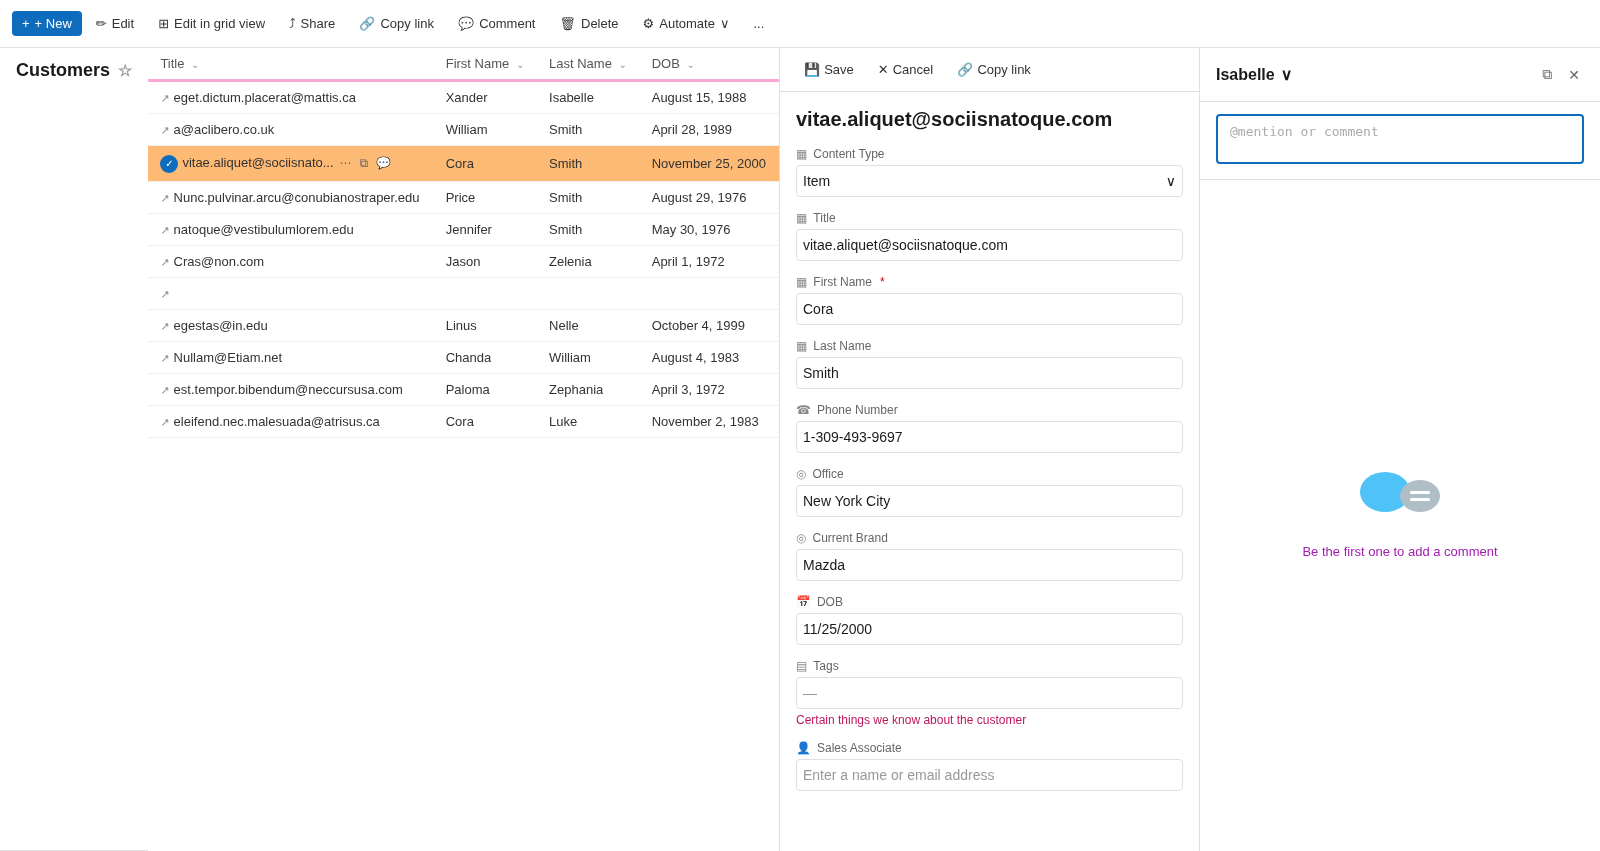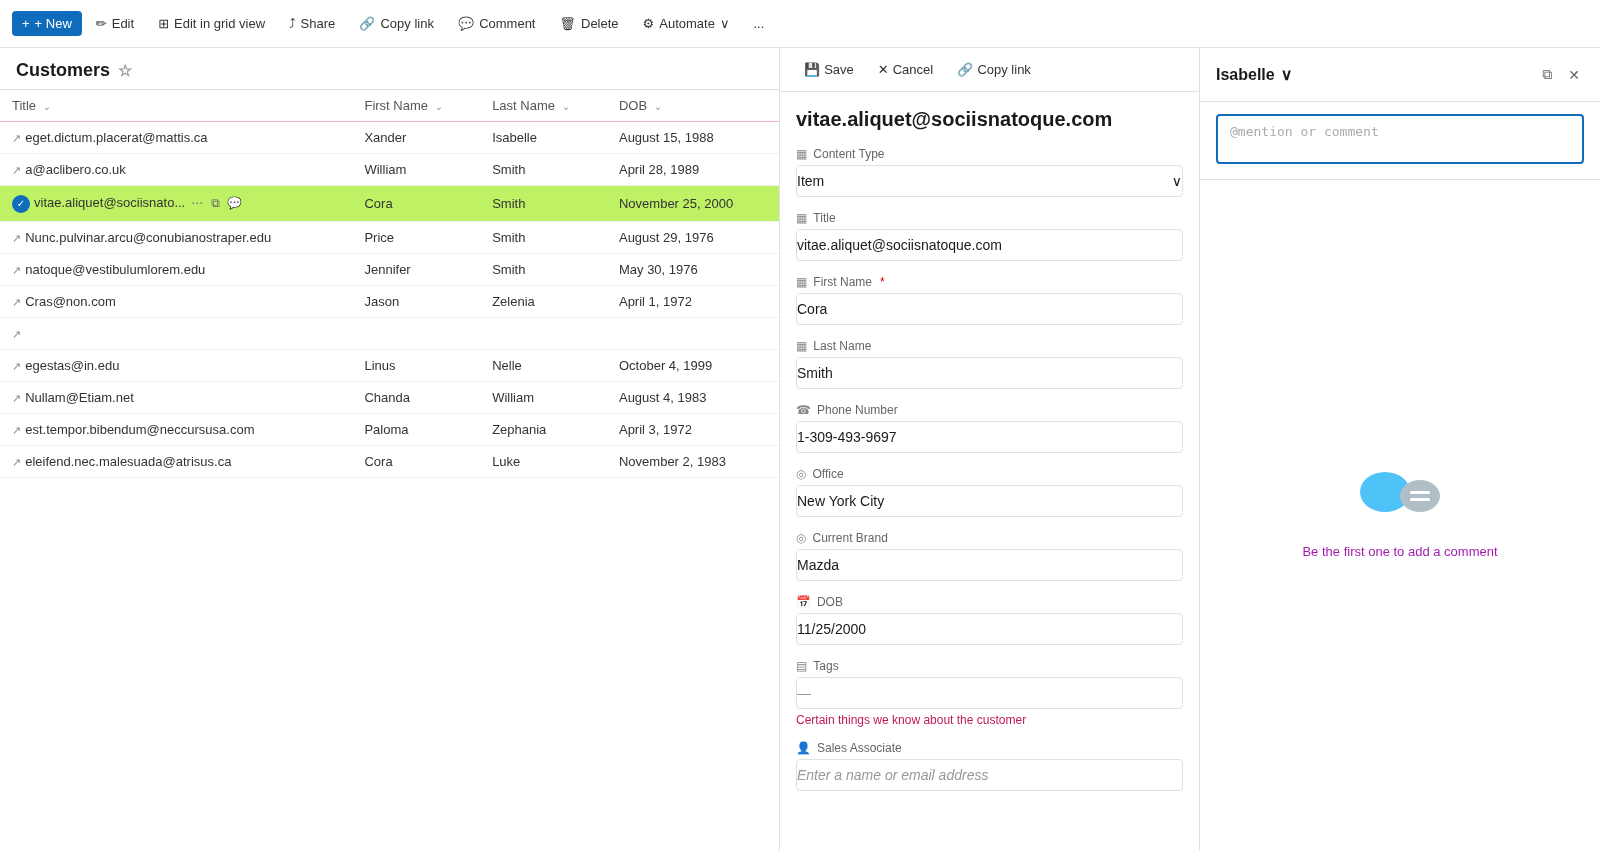--- a/index.html
+++ b/index.html
@@ -19,37 +19,37 @@
       background: transparent; cursor: pointer; font-size: 13px; color: #333;
     }
     .toolbar-btn.primary {
       background: #0f6cbd; color: #fff; border-radius: 4px;
     }
 
     
     .main-content { display: flex; flex: 1; overflow: hidden; }
 
     
-    .list-panel { flex: 0 0 780px; display: flex; flex-direction: column; border-right: 1px solid #e0e0e0; overflow: hidden; }
+    .list-panel { flex: 0 0 780px; display: flex; flex-direction: row; border-right: 1px solid #e0e0e0; overflow: hidden; }
 
     .list-header { padding: 12px 16px 8px; border-bottom: 1px solid #e0e0e0; }
     .list-title { display: flex; align-items: center; gap: 8px; font-size: 18px; font-weight: 600; color: #1a1a1a; }
     .star-icon { color: #999; font-size: 16px; }
 
     
     .table-wrapper { flex: 1; overflow-y: auto; }
     table { width: 100%; border-collapse: collapse; }
     thead th {
       padding: 8px 12px; text-align: left; font-size: 13px; font-weight: 500;
-      color: #555; border-bottom: 1px solid #f9a8d4; background: #fff;
+      color: #555; border-bottom: 3px solid #f9a8d4; background: #fff;
       white-space: nowrap; position: sticky; top: 0; z-index: 1;
     }
     th .sort-icon { color: #999; font-size: 10px; margin-left: 3px; }
     tbody tr { border-bottom: 1px solid #f0f0f0; cursor: pointer; }
-    tbody tr.selected { background: #bef264; }
+    tbody tr.selected { background: #fdba74; }
     tbody td { padding: 8px 12px; font-size: 13px; color: #333; }
     .row-icon { color: #888; font-size: 11px; margin-right: 4px; }
     .email-cell { color: #333; }
     .selected-indicator { display: inline-flex; align-items: center; justify-content: center; width: 18px; height: 18px; background: #0f6cbd; border-radius: 50%; color: #fff; font-size: 10px; margin-right: 4px; }
     .row-actions { display: none; }
     tr.selected .row-actions, tr:hover .row-actions { display: inline-flex; gap: 4px; margin-left: 4px; }
     .row-action-btn { background: none; border: none; cursor: pointer; color: #666; font-size: 12px; padding: 2px; }
 
     
     .detail-panel { flex: 0 0 420px; display: flex; flex-direction: column; border-right: 1px solid #e0e0e0; overflow: hidden; background: #fff; }
@@ -67,26 +67,26 @@
     .detail-content { flex: 1; overflow-y: auto; padding: 16px; }
     .detail-title { font-size: 20px; font-weight: 600; color: #1a1a1a; margin-bottom: 16px; }
 
     .field-group { margin-bottom: 14px; }
     .field-label {
       display: flex; align-items: center; gap: 6px;
       font-size: 12px; color: #666; margin-bottom: 4px; font-weight: 500;
     }
     .field-label-icon { font-size: 12px; color: #888; }
     .field-value {
-      padding: 7px 0; border: 1px solid #e0e0e0; border-radius: 4px;
+      padding: 7px 6px; border: 1px solid #e0e0e0; border-radius: 4px;
       font-size: 14px; color: #1a1a1a; background: #fff;
     }
     .field-value.select-field { display: flex; justify-content: space-between; align-items: center; }
     .field-required { color: #c00; margin-left: 2px; }
-    .field-empty { color: #999; font-style: italic; }
+    .field-empty { color: #999; }
     .tags-dash { color: #999; }
 
     
     .comments-panel { flex: 1; display: flex; flex-direction: column; background: #fff; min-width: 0; }
 
     .comments-header {
       display: flex; align-items: center; justify-content: space-between;
       padding: 14px 16px; border-bottom: 1px solid #e0e0e0;
     }
     .comments-title { font-size: 16px; font-weight: 600; color: #1a1a1a; display: flex; align-items: center; gap: 6px; }

